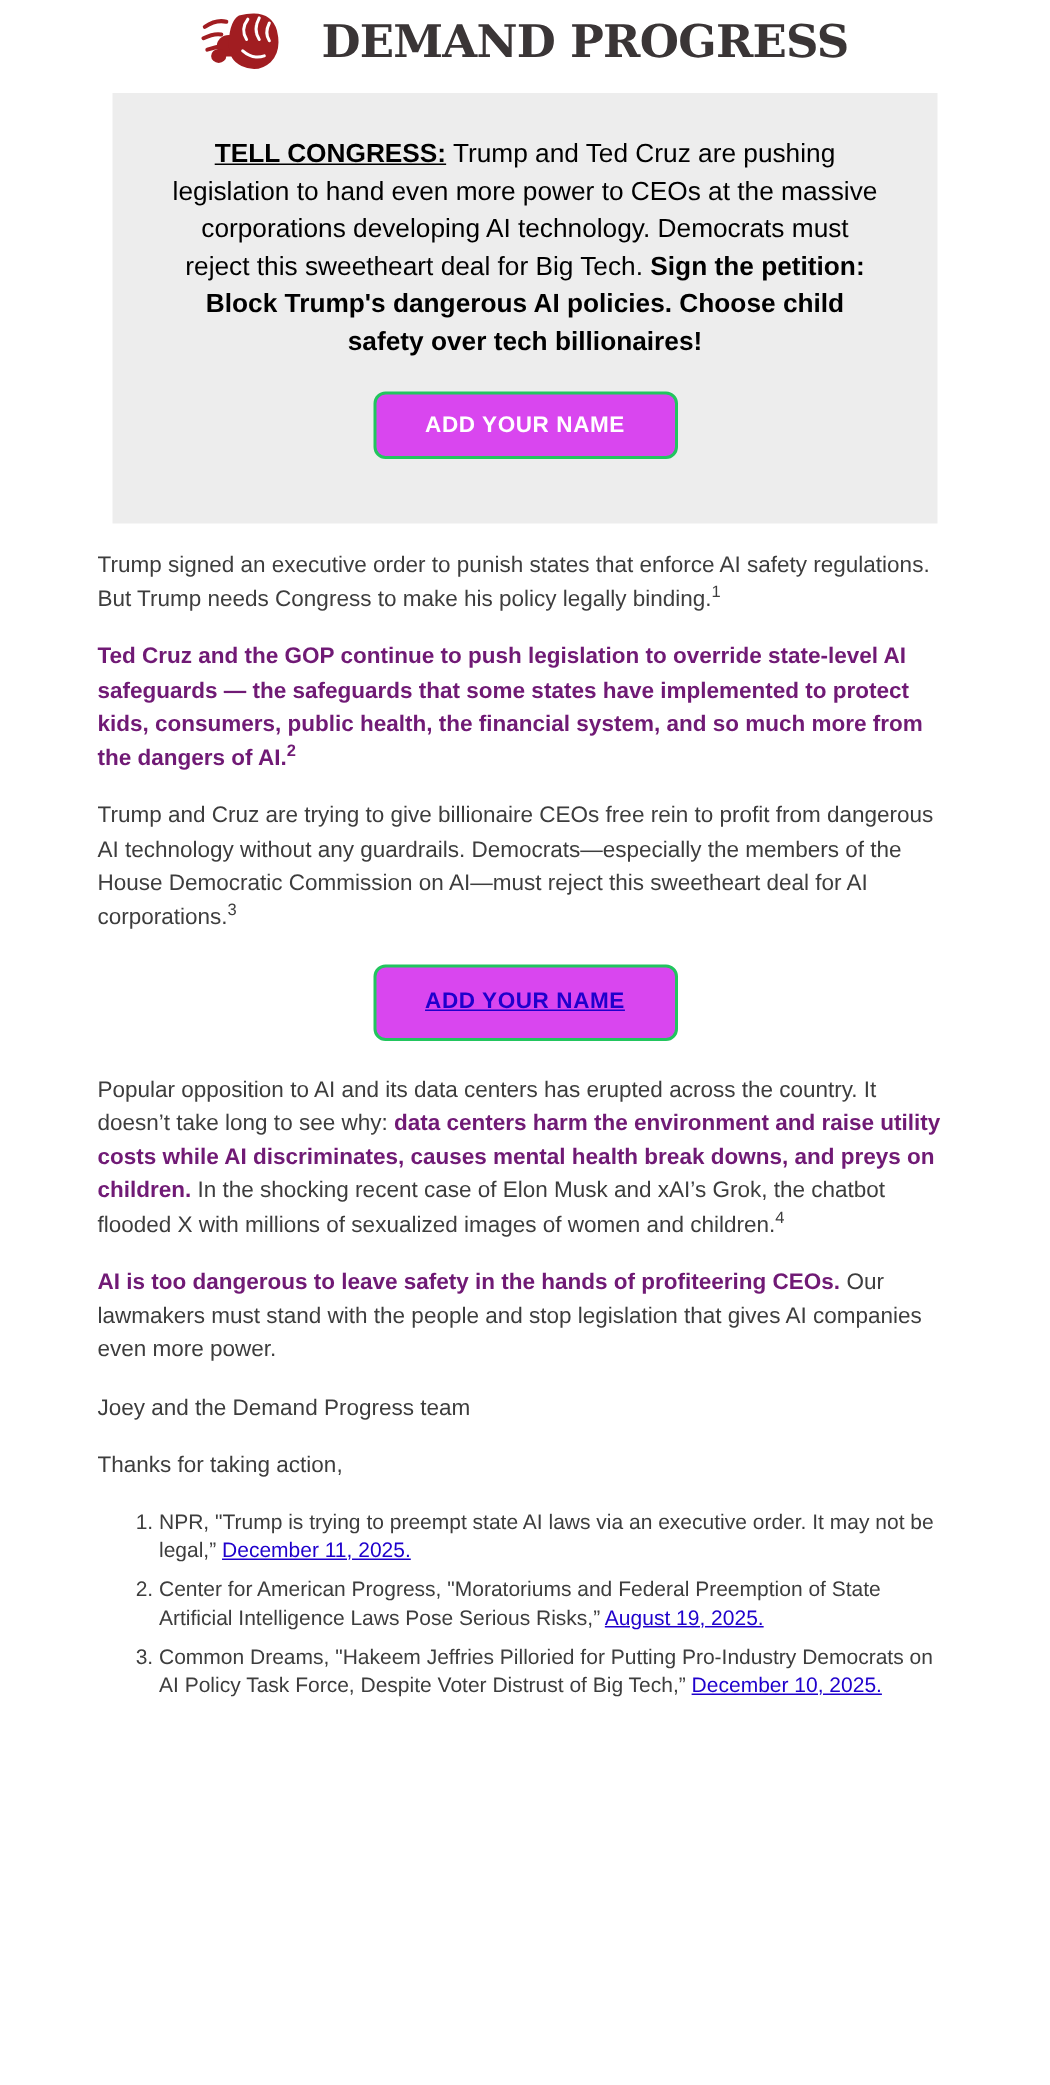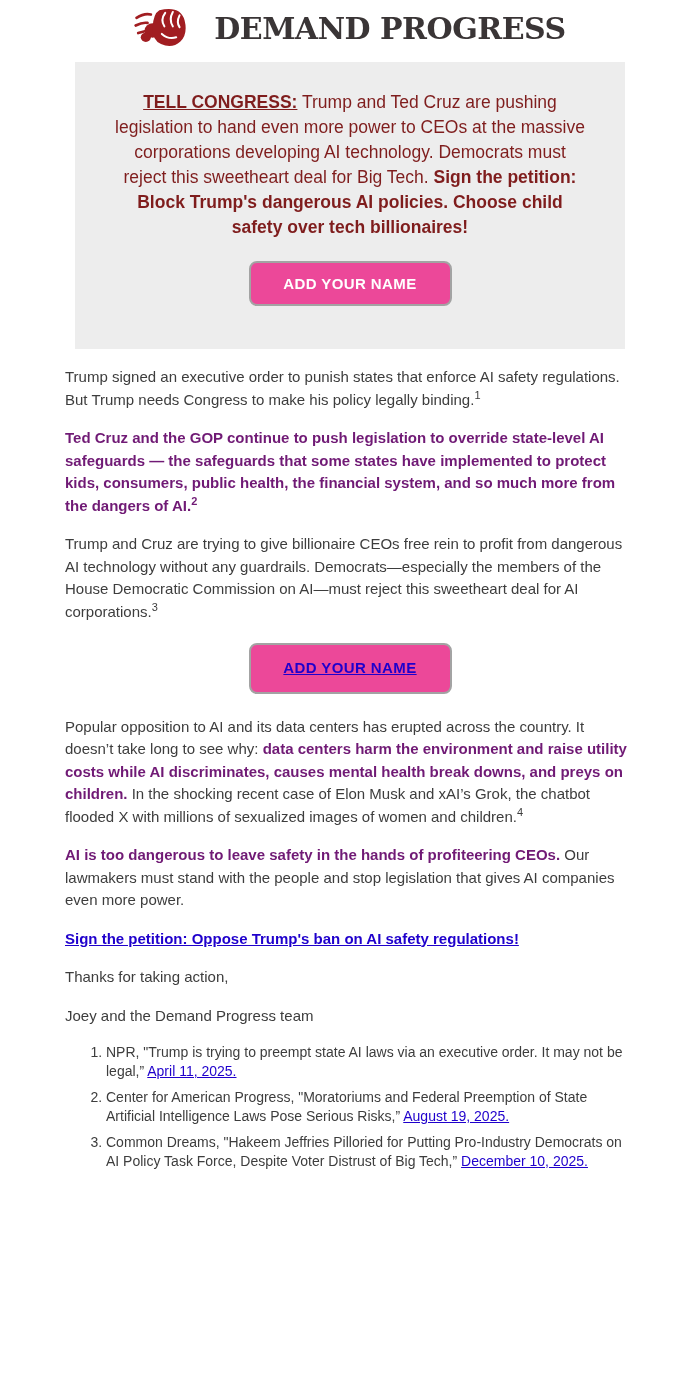--- a/index.html
+++ b/index.html
@@ -21,29 +21,29 @@
     color:#3a3536;
   }
   
   .hero {
     background:#ededed;
     margin:10px 75px 0 75px;
     padding:28px 38px 43px 38px;
     text-align:center;
   }
   .hero-text {
-    font-size:17.5px; line-height:25px; color:#7f1d1d;
+    font-size:17.5px; line-height:25px; color:#000000;
   }
   .hero-text .bu { font-weight:bold; text-decoration:underline; }
   .hero-text .b  { font-weight:bold; }
   
   .btn-wrap { text-align:center; }
   .btn {
     display:inline-block; width:203px; padding:12px 0;
-    background:#ec4899; border:2px solid #a3a3a3; border-radius:8px;
+    background:#d946ef; border:2px solid #22c55e; border-radius:8px;
     color:#ffffff; font-weight:bold; font-size:15px; letter-spacing:0.4px;
     text-decoration:none; text-align:center; cursor:pointer;
   }
   .hero .btn { margin-top:21px; }
   
   .content { margin:17px 65px 0 65px; font-size:15px; line-height:22.5px; }
   .content p { margin:0 0 16px 0; }
   .content .bold { font-weight:bold; color:#701a75; }
   sup { font-size:11px; line-height:0; }
   a.inline-link, .content a {
@@ -109,27 +109,24 @@
 
   <div class="btn-wrap btn-row">
     <a class="btn" href="#">ADD YOUR NAME</a>
   </div>
 
   <p><span>Popular opposition to AI and its data centers has erupted across the country. It doesn’t take long to see why: </span><span class="bold">data centers harm the environment and raise utility costs while AI discriminates, causes mental health break downs, and preys on children.</span><span> In the shocking recent case of Elon Musk and xAI’s Grok, the chatbot flooded X with millions of sexualized images of women and children.</span><sup>4</sup></p>
 
 
   <p><span class="bold">AI is too dangerous to leave safety in the hands of profiteering CEOs.</span><span> Our lawmakers must stand with the people and stop legislation that gives AI companies even more power.</span></p>
 
-  <p class="link-line">
-    <a href="#" class="inline-link">Sign the petition: Oppose Trump's ban on AI safety regulations!</a>
-  </p>
 
+  <p class="signoff">Joey and the Demand Progress team</p>
   <p class="signoff">Thanks for taking action,</p>
-  <p class="signoff">Joey and the Demand Progress team</p>
 
 
   <ol class="sources">
-    <li><span>NPR, "Trump is trying to preempt state AI laws via an executive order. It may not be legal,” </span><a href="#">April 11, 2025.</a></li>
+    <li><span>NPR, "Trump is trying to preempt state AI laws via an executive order. It may not be legal,” </span><a href="#">December 11, 2025.</a></li>
     <li><span>Center for American Progress, "Moratoriums and Federal Preemption of State Artificial Intelligence Laws Pose Serious Risks,” </span><a href="#">August 19, 2025.</a></li>
     <li><span>Common Dreams, "Hakeem Jeffries Pilloried for Putting Pro-Industry Democrats on AI Policy Task Force, Despite Voter Distrust of Big Tech,” </span><a href="#">December 10, 2025.</a></li>
 
   </ol>
 </div>
 
 </body></html>

